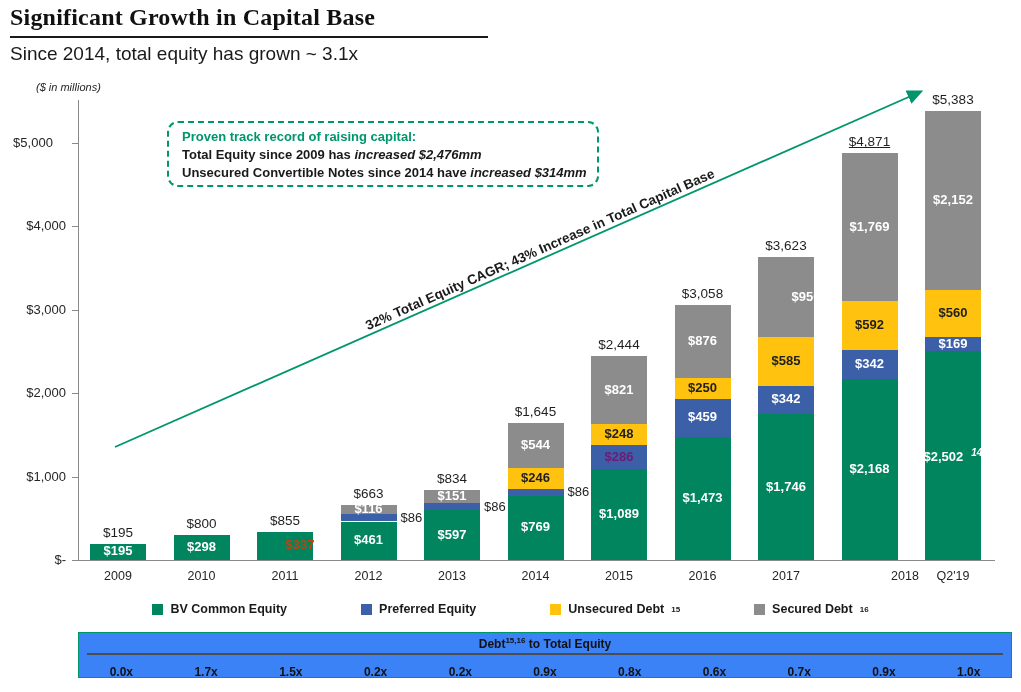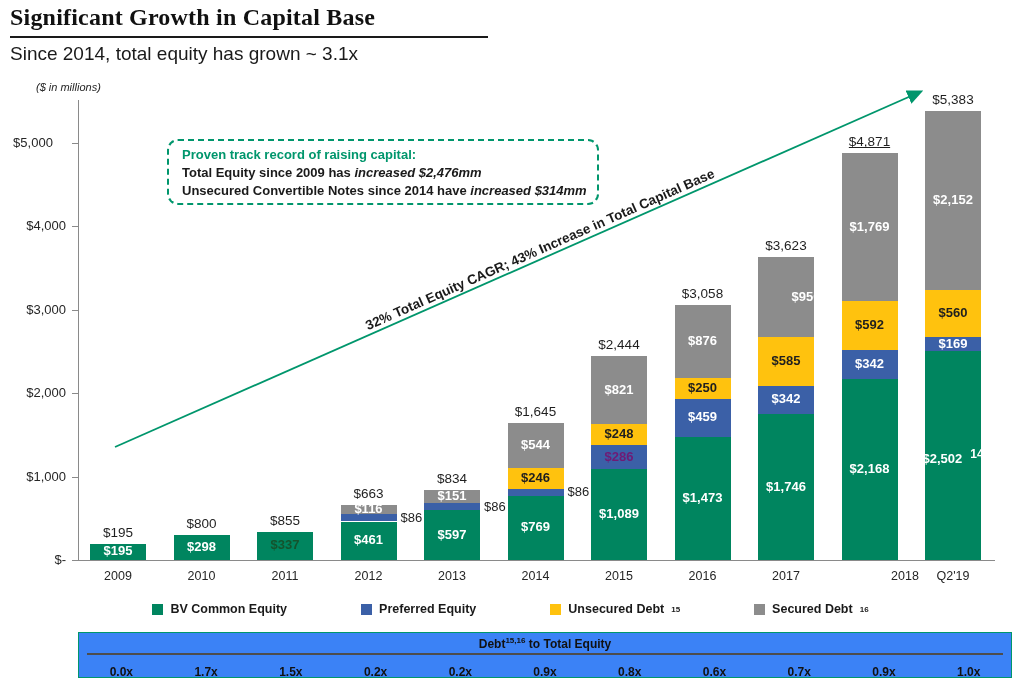--- a/index.html
+++ b/index.html
@@ -17,25 +17,25 @@
   
   .y-axis-line{left:78px;top:100px;width:1px;height:460px;background:#8a8a8a;}
   .x-axis-line{left:78px;top:560px;width:917px;height:1px;background:#8a8a8a;}
   .y-label{left:0;width:66px;text-align:right;font-size:13px;color:#262626;height:16px;line-height:16px;position:absolute;}
   .y-tick{position:absolute;width:6px;height:1px;background:#8a8a8a;}
   .x-label{position:absolute;text-align:center;font-size:12.5px;color:#262626;}
   
   .seg{position:absolute;}
   .seg-label{position:absolute;text-align:center;font-size:13px;font-weight:700;white-space:nowrap;}
   .seg-label.outside{color:#1f1f1f;font-weight:400;font-size:13px;}
-  .seg-label sup{font-size:12px;margin-left:8px;}
+  .seg-label sup{font-size:10px;margin-left:8px;font-style:italic;}
   .total-label{position:absolute;text-align:center;font-size:13.5px;color:#1f1f1f;white-space:nowrap;}
   
   .callout{left:167px;top:121px;width:432px;height:66px;border:2.5px dashed #00966C;
-           border-radius:11px;box-sizing:border-box;padding:5px 0 0 13px;background:#fff;margin-top:18px;}
+           border-radius:11px;box-sizing:border-box;padding:5px 0 0 13px;background:#fff;}
   .co-heading{font-size:13px;font-weight:700;color:#00966C;line-height:18px;}
   .co-line{font-size:13px;font-weight:700;color:#1a1a1a;line-height:18px;}
   .co-line em{font-style:italic;}
   
   .arrow-svg{left:0;top:0;width:1021px;height:692px;pointer-events:none;}
   .arrow-label{left:305px;top:242px;width:470px;text-align:center;font-size:13.5px;
                font-weight:700;color:#1a1a1a;transform:rotate(-23.8deg);transform-origin:center;}
   
   .legend{left:0;top:602px;width:1021px;display:flex;justify-content:center;gap:74px;}
   .legend-item{display:flex;align-items:center;gap:7px;font-size:12.5px;font-weight:700;color:#1a1a1a;}
@@ -87,21 +87,21 @@
   <div id="bars-layer" class="abs" style="left:0;top:0;width:1021px;height:692px;">
       <div class="seg" style="left: 90px; top: 543.717px; width: 56px; height: 16.2825px; background: rgb(0, 133, 95);"></div>
       <div class="seg-label" style="left: 78px; width: 80px; top: 543.359px; color: rgb(255, 255, 255);">$195</div>
       <div class="total-label" style="left: 73px; width: 90px; top: 524.717px;">$195</div>
       <div class="x-label" style="left: 73px; width: 90px; top: 569px;">2009</div>
       <div class="seg" style="left: 173.5px; top: 535.117px; width: 56px; height: 24.883px; background: rgb(0, 133, 95);"></div>
       <div class="seg-label" style="left: 161.5px; width: 80px; top: 539.058px; color: rgb(255, 255, 255);">$298</div>
       <div class="total-label" style="left: 156.5px; width: 90px; top: 516.117px;">$800</div>
       <div class="x-label" style="left: 156.5px; width: 90px; top: 569px;">2010</div>
       <div class="seg" style="left: 257px; top: 531.861px; width: 56px; height: 28.1395px; background: rgb(0, 133, 95);"></div>
-      <div class="seg-label" style="left: 245px; width: 80px; top: 537.43px; color: #14532d;">$337</div>
+      <div class="seg-label" style="left: 260px; width: 80px; top: 537.43px; color: #c2410c;">$337</div>
       <div class="total-label" style="left: 240px; width: 90px; top: 512.861px;">$855</div>
       <div class="x-label" style="left: 240px; width: 90px; top: 569px;">2011</div>
       <div class="seg" style="left: 340.5px; top: 521.506px; width: 56px; height: 38.4935px; background: rgb(0, 133, 95);"></div>
       <div class="seg-label" style="left: 328.5px; width: 80px; top: 532.253px; color: rgb(255, 255, 255);">$461</div>
       <div class="seg" style="left: 340.5px; top: 514.325px; width: 56px; height: 7.181px; background: rgb(59, 96, 167);"></div>
       <div class="seg-label outside" style="left: 400.5px; top: 509.916px;">$86</div>
       <div class="seg" style="left: 340.5px; top: 504.639px; width: 56px; height: 9.686px; background: rgb(140, 140, 140);"></div>
       <div class="seg-label" style="left: 328.5px; width: 80px; top: 500.982px; color: rgb(255, 255, 255);">$116</div>
       <div class="total-label" style="left: 323.5px; width: 90px; top: 485.639px;">$663</div>
       <div class="x-label" style="left: 323.5px; width: 90px; top: 569px;">2012</div>

